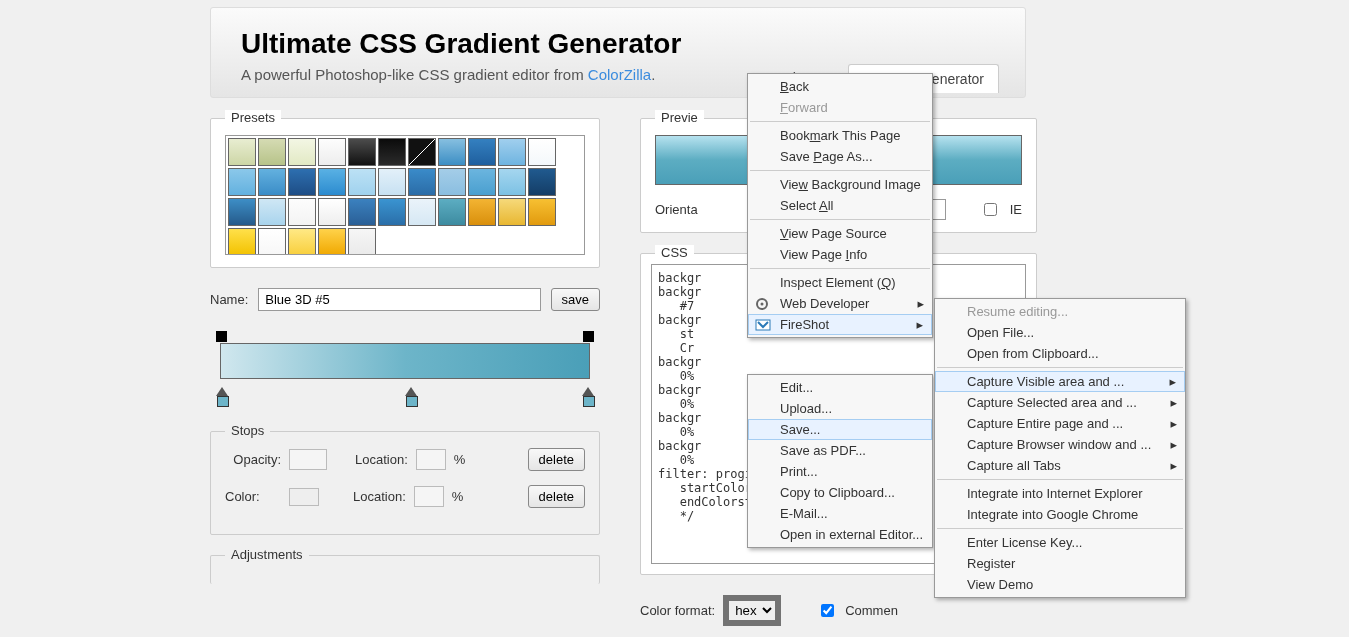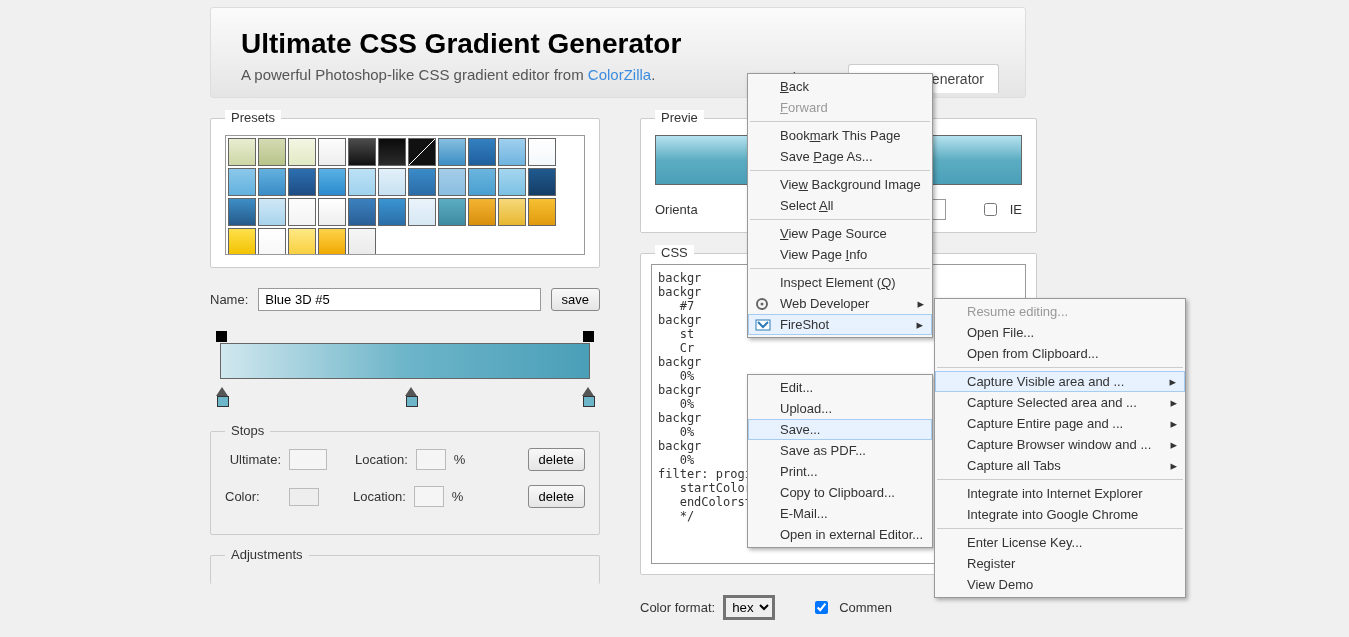--- a/index.html
+++ b/index.html
@@ -29,21 +29,21 @@
   .stop-bot { position:absolute; top:56px; width:0; height:0; border-left:6px solid transparent; border-right:6px solid transparent; border-bottom:9px solid #555;}
   .stop-bot::after{content:""; position:absolute; top:9px; left:-5px; width:10px; height:9px; background:#6db5c9; border:1px solid #333;}
   .form-row { display:flex; align-items:center; gap:8px; margin-bottom:14px;}
   .small-in { width:38px; border:1px solid #bbb; padding:2px; background:#f5f5f5;}
   .color-box { width:30px; height:18px; background:#eee; border:1px solid #bbb;}
   .prev-box { background:linear-gradient(to bottom,#b6e2ef,#5cadc2 50%,#4a9fb8); border:1px solid #666; height:50px; width:367px;}
   .orient-row { display:flex; align-items:center; gap:10px; margin-top:14px;}
   .size-in { width:40px; text-align:center; border:1px solid #999; padding:2px;}
   .css-box { background:#fff; border:1px solid #999; font-family:Consolas,Menlo,monospace; font-size:12px; padding:6px; white-space:pre; overflow:hidden; height:300px;}
   .colfmt-row { display:flex; align-items:center; gap:8px; margin-top:10px;}
-  select { border:3px solid #737373; padding:1px 2px; font-family:inherit;}
+  select { border:6px solid #737373; padding:1px 2px; font-family:inherit;}
   input[type=checkbox]{ vertical-align:middle;}
 
   
   .ctx { position:absolute; background:#f7f7f7; border:1px solid #999; box-shadow:2px 2px 4px rgba(0,0,0,0.3); font-size:13px; padding:2px 0;}
   .ctx-item { padding:3px 30px 3px 32px; cursor:default; white-space:nowrap; display:flex; align-items:center; justify-content:space-between; gap:20px; position:relative;}
   .ctx-item:hover, .ctx-item.hl { background:#e8f2ff; border:1px solid #a5cdf2; padding:2px 29px 2px 31px;align-items:center;}
   .ctx-item.disabled { color:#999;}
   .ctx-sep { height:1px; background:#ccc; margin:3px 2px;}
   .ctx-item .arrow { position:absolute; right:8px;}
   .ctx-item .ico { position:absolute; left:6px; width:16px; height:16px;}
@@ -122,21 +122,21 @@
         <div class="stop-top" style="right:6px"></div>
         <div class="grad-bar"></div>
         <div class="stop-bot" style="left:6px"></div>
         <div class="stop-bot" style="left:50%"></div>
         <div class="stop-bot" style="right:6px"></div>
       </div>
 
       <div class="group">
         <div class="group-legend">Stops</div>
         <div class="form-row">
-          <span style="width:56px; text-align:right;">Ultimate:</span>
+          <span style="width:56px; text-align:right;">Opacity:</span>
           <input class="small-in" style="">
           <span style="width:12px"></span>
           <span>Location:</span>
           <input class="small-in" style="width: 30px;">
           <span>%</span>
           <span style="flex:1"></span>
           <button class="btn">delete</button>
         </div>
         <div class="form-row">
           <span style="width:56px; text-align:left;">Color:</span>

